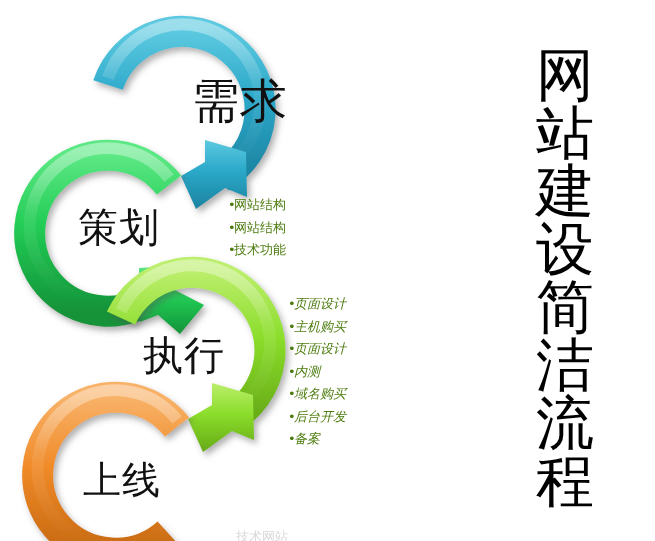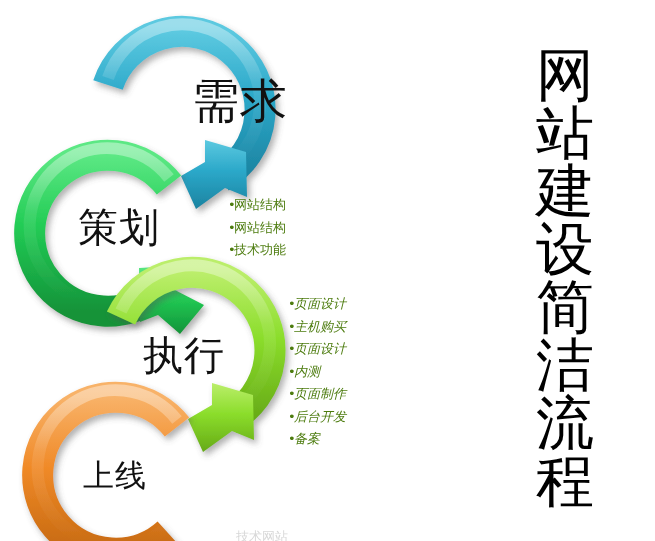--- a/index.html
+++ b/index.html
@@ -30,21 +30,21 @@
     position: absolute;
     color: #111111;
     font-family: "DejaVu Sans", "Liberation Sans", sans-serif;
     font-weight: 400;
     white-space: nowrap;
     letter-spacing: 1px;
   }
   .stage-label.s1 { left: 148px; top: 70px;  font-size: 47px; margin-left: 44px; }
   .stage-label.s2 { left: 78px;  top: 200px; font-size: 40px; }
   .stage-label.s3 { left: 143px; top: 328px; font-size: 40px; text-align: center; }
-  .stage-label.s4 { left: 83px;  top: 455px; font-size: 31px; }
+  .stage-label.s4 { left: 83px;  top: 455px; font-size: 38px; }
 
   
   .bullets {
     position: absolute;
     color: #4d7c0f;
     font-family: "DejaVu Sans", "Liberation Sans", sans-serif;
     font-size: 13px;
     line-height: 22.5px;
     white-space: nowrap;
   }
@@ -175,21 +175,21 @@
     <span class="bullet-row"><span class="dot">•</span><span>网站结构</span></span>
     <span class="bullet-row"><span class="dot">•</span><span>网站结构</span></span>
     <span class="bullet-row"><span class="dot">•</span><span>技术功能</span></span>
   </div>
 
   <div class="bullets g2">
     <span class="bullet-row"><span class="dot">•</span><span>页面设计</span></span>
     <span class="bullet-row"><span class="dot">•</span><span>主机购买</span></span>
     <span class="bullet-row"><span class="dot">•</span><span>页面设计</span></span>
     <span class="bullet-row"><span class="dot">•</span><span>内测</span></span>
-    <span class="bullet-row"><span class="dot">•</span><span>页面制作</span></span>
+    <span class="bullet-row"><span class="dot">•</span><span>域名购买</span></span>
     <span class="bullet-row"><span class="dot">•</span><span>后台开发</span></span>
     <span class="bullet-row"><span class="dot">•</span><span>备案</span></span>
   </div>
 
   <div id="title">
     <span class="tchar">网</span>
     <span class="tchar">站</span>
     <span class="tchar">建</span>
     <span class="tchar">设</span>
     <span class="tchar">简</span>

